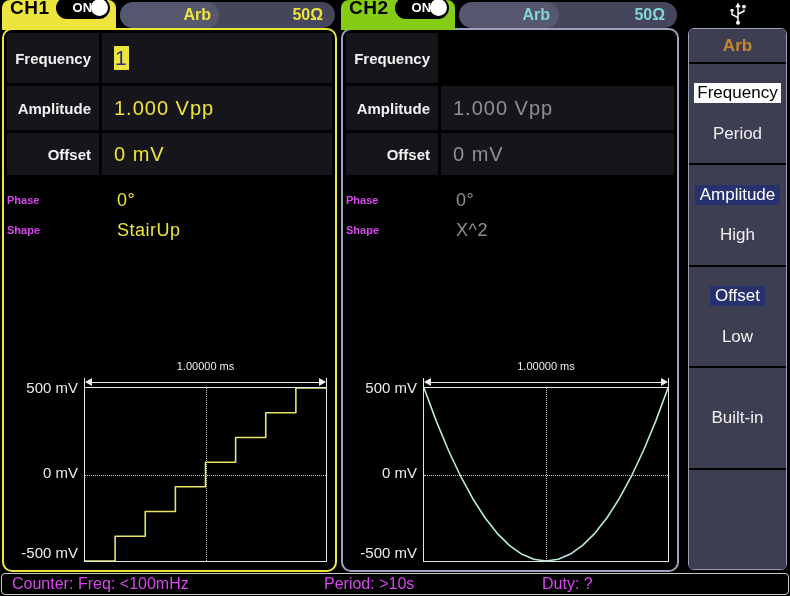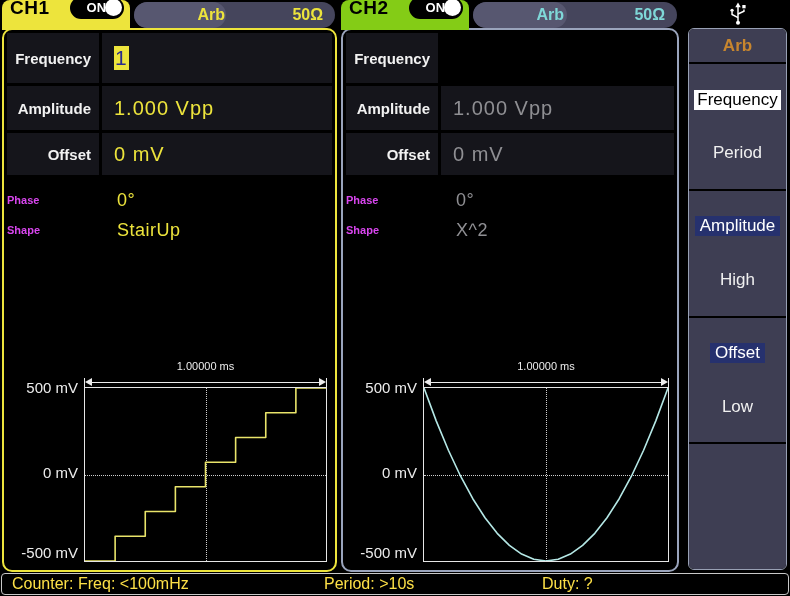--- a/index.html
+++ b/index.html
@@ -9,21 +9,21 @@
     background:#000; font-family:"Liberation Sans", sans-serif;
     -webkit-font-smoothing:antialiased;
   }
 
   
   .panel { position:absolute; top:0; height:572px; }
   .panel.ch1 { left:2px;  width:335px; }
   .panel.ch2 { left:341px; width:338px; }
 
   .ch-header { position:relative; height:30px; display:flex; z-index:2; }
-  .tab { display:flex; align-items:center; gap:20px; padding:0 6px 15px 8px;
+  .tab { display:flex; align-items:center; gap:6px; padding:0 6px 15px 8px;
          border-radius:8px 8px 0 0; height:30px; }
   .ch1 .tab { background:#ede43c; }
   .ch2 .tab { background:#84cc16; }
   .chname { font-size:19px; font-weight:bold; color:#000; letter-spacing:0.5px; }
   .toggle { width:54px; height:22px; border-radius:11px; background:#000;
             display:flex; align-items:center; position:relative; cursor:pointer; }
   .toggle .on { color:#fff; font-size:13px; font-weight:bold; margin-left:17px; }
   .toggle .knob { position:absolute; right:2px; width:17px; height:17px;
                   border-radius:50%; background:#fff; }
   .hdr-bar { flex:1; height:26px; margin:2px 2px 0 4px; background:#45455c;
@@ -96,21 +96,21 @@
             flex-direction:column; align-items:center; justify-content:space-around;
             padding:9px 0; color:#f0f0f0; font-size:17px; cursor:pointer; }
   .sb-btn.single { justify-content:center; }
   .sb-btn:last-child { margin-bottom:0; }
   .hl-white { background:#fff; color:#000; padding:0 3px; }
   .hl-navy  { background:#26316e; color:#fff; padding:0 5px; }
 
   
   .status { position:absolute; left:1px; right:1px; top:573px; height:22px;
             border:1px solid #c8c8c8; border-radius:4px; background:#000;
-            color:#fde047; font-size:16px; }
+            color:#d946ef; font-size:16px; }
   .status span { position:absolute; top:1px; white-space:pre; }
   .st-counter { left:10px; }  .st-freq { left:76px; }
   .st-period  { left:322px; } .st-duty { left:540px; }
 </style>
 </head>
 <body>
 
 <div class="panel ch1">
   <div class="ch-header">
     <div class="tab">
@@ -256,20 +256,23 @@
     </div>
     <div class="sb-btn">
       <span class="hl-navy">Amplitude</span>
       <span>High</span>
     </div>
     <div class="sb-btn">
       <span class="hl-navy">Offset</span>
       <span>Low</span>
     </div>
     <div class="sb-btn single">
+      <span>Built-in</span>
+    </div>
+    <div class="sb-btn single">
       <span></span>
     </div>
   </div>
 </div>
 
 <div class="status">
   <span class="st-counter">Counter:</span>
   <span class="st-freq">Freq: &lt;100mHz</span>
   <span class="st-period">Period: &gt;10s</span>
   <span class="st-duty">Duty: ?</span>

